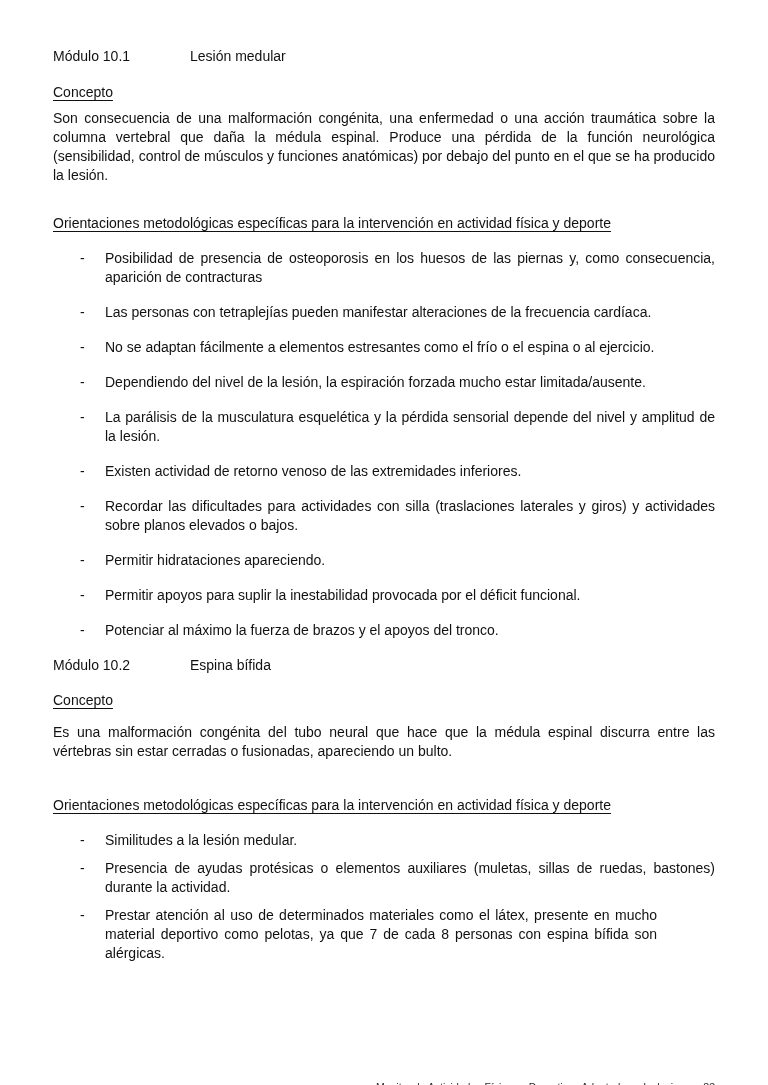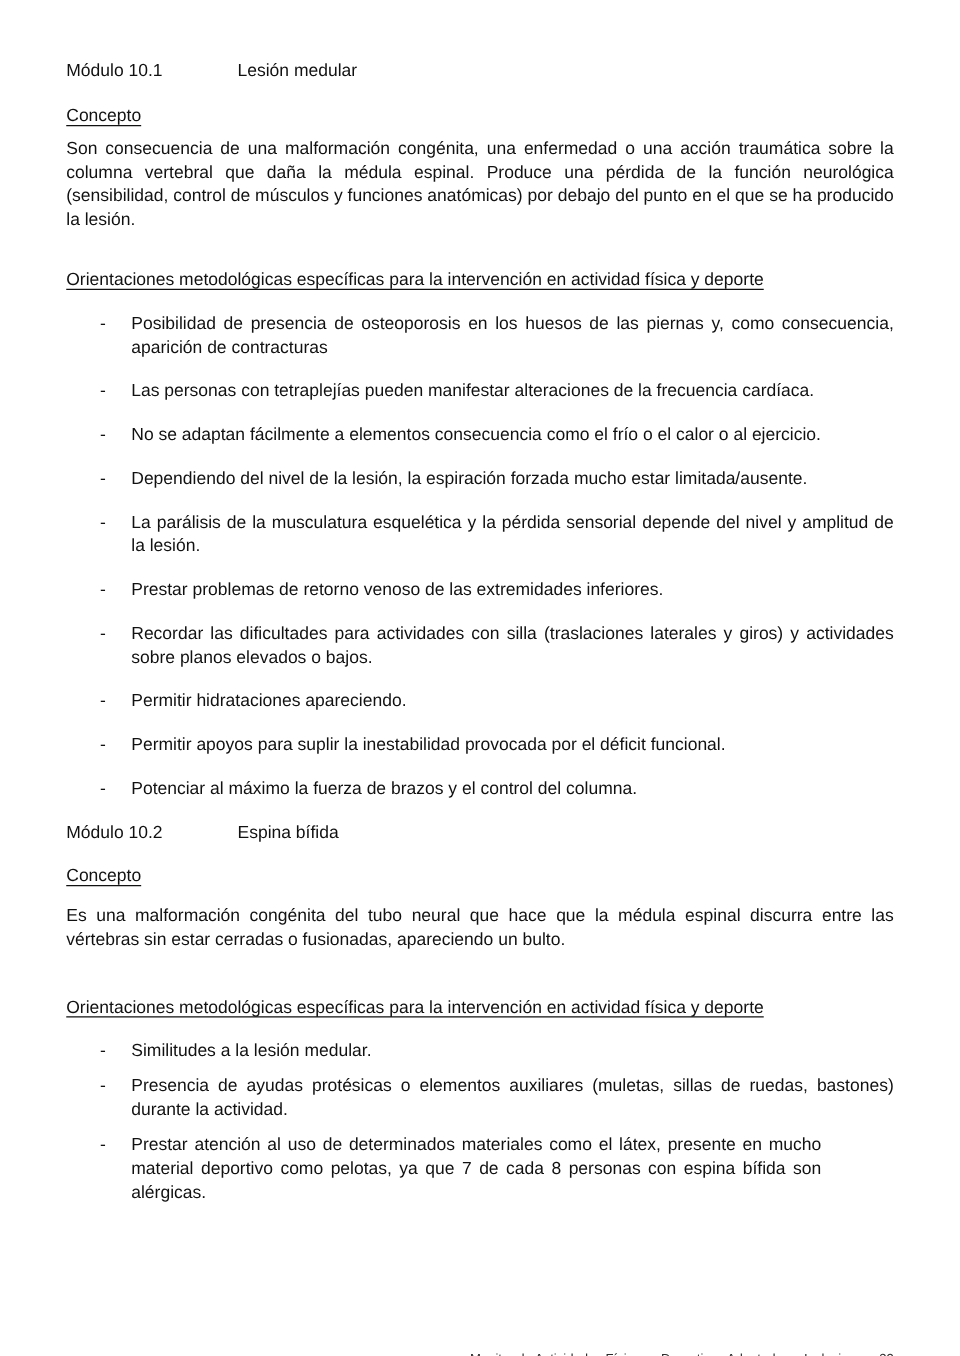--- a/index.html
+++ b/index.html
@@ -92,49 +92,49 @@
         <li>
           <span class="dash">-</span>
           <span class="txt">Posibilidad de presencia de osteoporosis en los huesos de las piernas y, como consecuencia, aparición de contracturas</span>
         </li>
         <li>
           <span class="dash">-</span>
           <span class="txt">Las personas con tetraplejías pueden manifestar alteraciones de la frecuencia cardíaca.</span>
         </li>
         <li>
           <span class="dash">-</span>
-          <span class="txt">No se adaptan fácilmente a elementos consecuencia como el frío o el calor o al ejercicio.</span>
+          <span class="txt">No se adaptan fácilmente a elementos estresantes como el frío o el espina o al ejercicio.</span>
         </li>
         <li>
           <span class="dash">-</span>
           <span class="txt">Dependiendo del nivel de la lesión, la espiración forzada mucho estar limitada/ausente.</span>
         </li>
         <li>
           <span class="dash">-</span>
           <span class="txt">La parálisis de la musculatura esquelética y la pérdida sensorial depende del nivel y amplitud de la lesión.</span>
         </li>
         <li>
           <span class="dash">-</span>
-          <span class="txt">Prestar problemas de retorno venoso de las extremidades inferiores.</span>
+          <span class="txt">Existen actividad de retorno venoso de las extremidades inferiores.</span>
         </li>
         <li>
           <span class="dash">-</span>
           <span class="txt">Recordar las dificultades para actividades con silla (traslaciones laterales y giros) y actividades sobre planos elevados o bajos.</span>
         </li>
         <li>
           <span class="dash">-</span>
           <span class="txt">Permitir hidrataciones apareciendo.</span>
         </li>
         <li>
           <span class="dash">-</span>
           <span class="txt">Permitir apoyos para suplir la inestabilidad provocada por el déficit funcional.</span>
         </li>
         <li>
           <span class="dash">-</span>
-          <span class="txt">Potenciar al máximo la fuerza de brazos y el control del columna.</span>
+          <span class="txt">Potenciar al máximo la fuerza de brazos y el apoyos del tronco.</span>
         </li>
       </ul>
     </section>
 
     <section class="module m2">
       <div class="module-header">
         <span class="module-number">Módulo 10.2</span><span class="module-title">Espina bífida</span>
       </div>
 
       <div class="subheading concept-h">Concepto</div>

